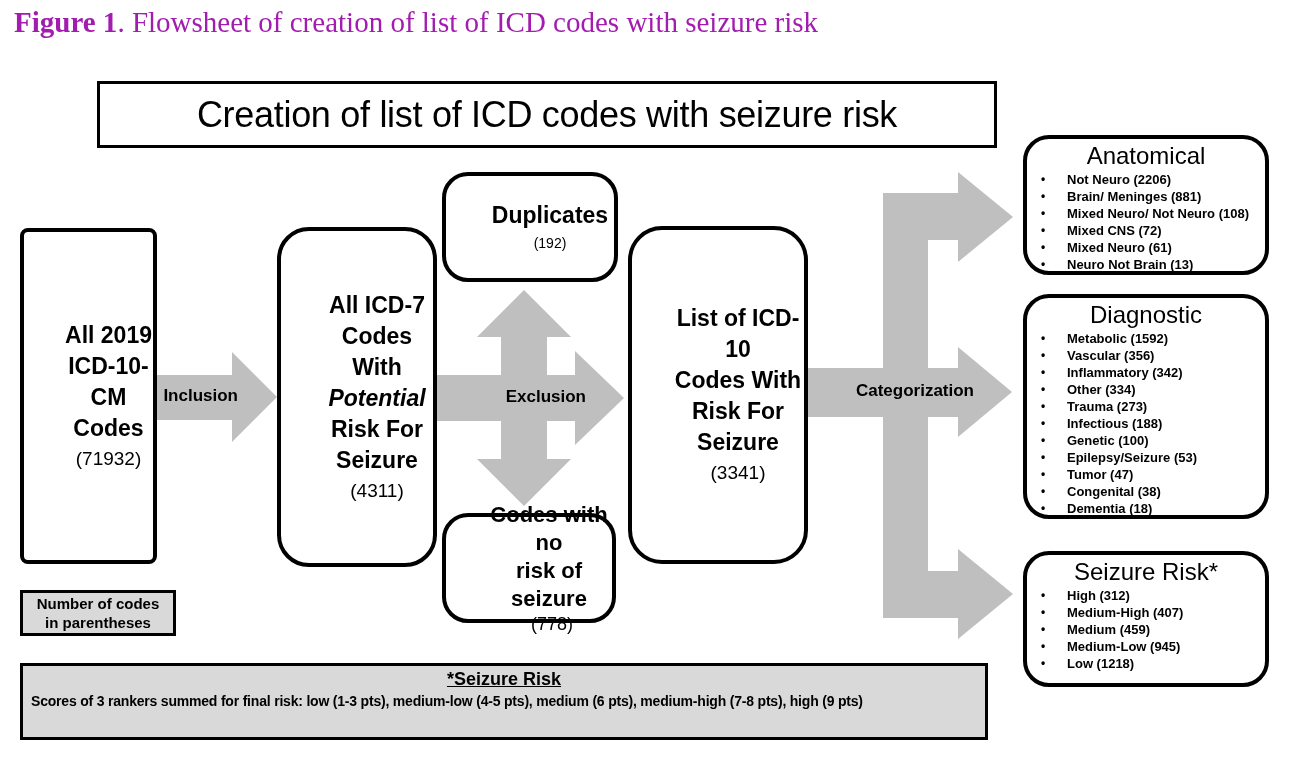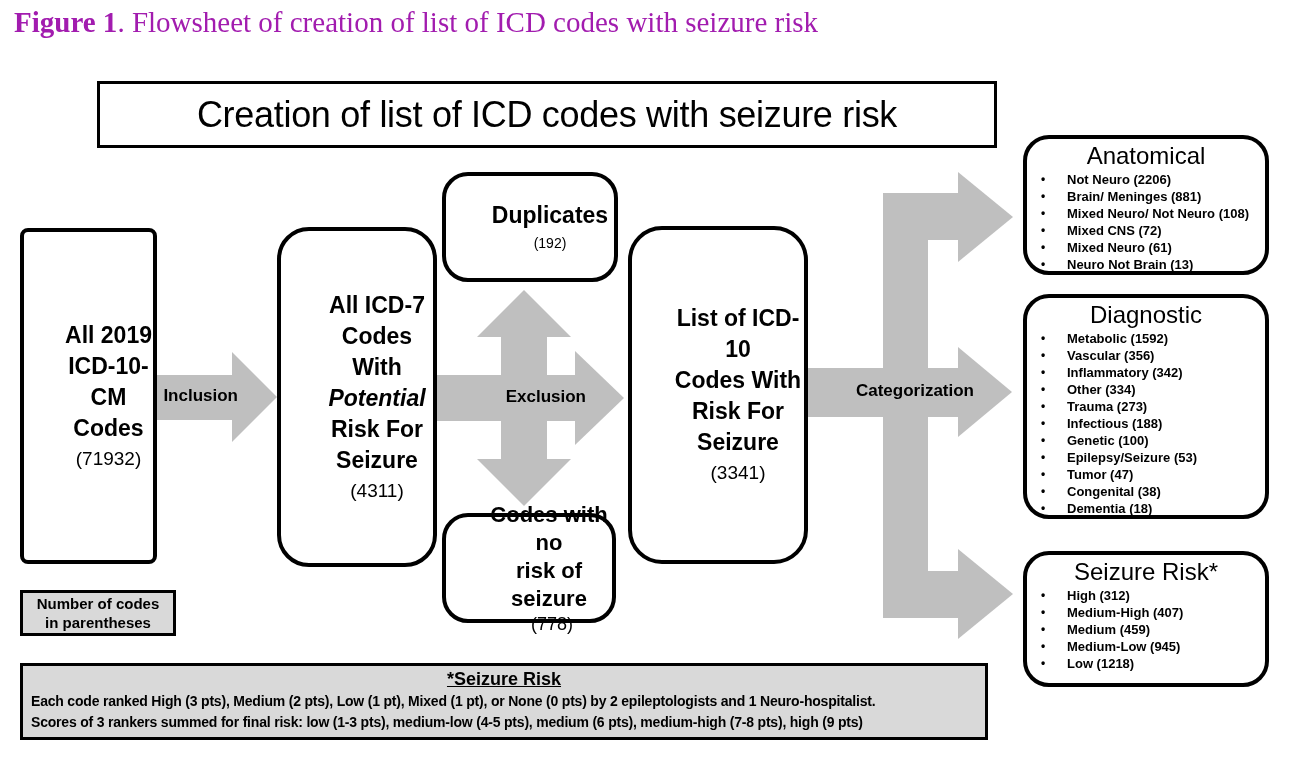--- a/index.html
+++ b/index.html
@@ -236,17 +236,16 @@
     </ul>
   </div>
 
   <div class="gray-panel note-box">
     <div>Number of codes</div>
     <div>in parentheses</div>
   </div>
 
   <div class="gray-panel footnote-box">
     <div class="footnote-title">*Seizure Risk</div>
-    <div class="footnote-line">Each code ranked High (3 pts), Medium (2 pts), Low (1 pt), Mixed (1 pt), or None (0 pts) by 2 epileptologists and 1 Neuro-hospitalist.</div>
     <div class="footnote-line">Scores of 3 rankers summed for final risk: low (1-3 pts), medium-low (4-5 pts), medium (6 pts), medium-high (7-8 pts), high (9 pts)</div>
   </div>
 
 </div>
 
 </body></html>

